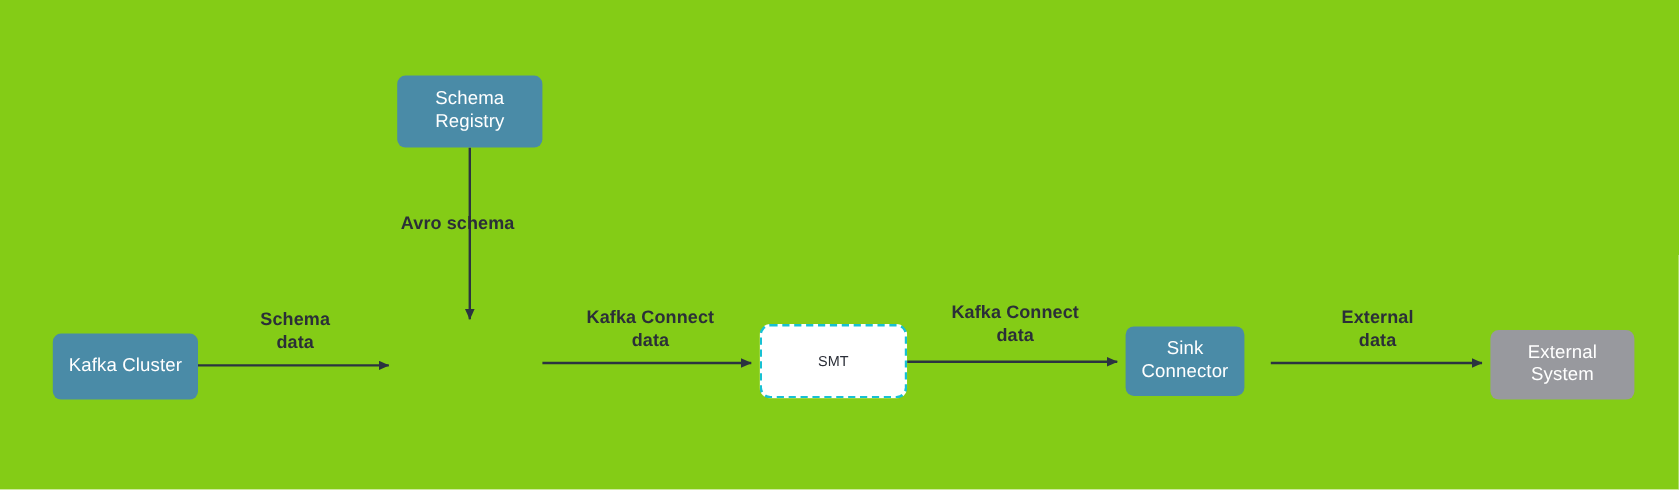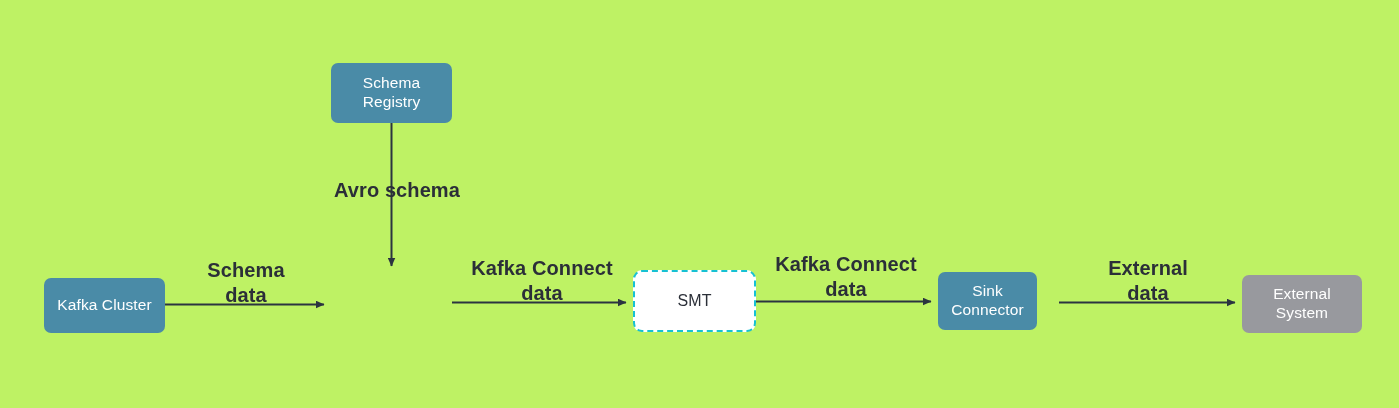--- a/index.html
+++ b/index.html
@@ -7,21 +7,21 @@
     padding: 0;
     background: #ffffff;
   }
   body {
     font-family: "Liberation Sans", sans-serif;
   }
   #canvas {
     position: relative;
     width: 1399px;
     height: 408px;
-    background: #bef264;
+    background: #84cc16;
     overflow: hidden;
   }
   .node {
     position: absolute;
     box-sizing: border-box;
     display: flex;
     align-items: center;
     justify-content: center;
     text-align: center;
     border-radius: 7px;
@@ -31,27 +31,27 @@
   }
   .node-filled {
     color: #ffffff;
     font-size: 15.5px;
     font-weight: 400;
   }
   .node-dashed {
     background: #ffffff;
     border: 2.5px dashed #17c1d3;
     color: #2b2f38;
-    font-size: 16px;
+    font-size: 12px;
     font-weight: 400;
     border-radius: 9px;
   }
   .edge-label {
     position: absolute;
-    font-size: 20px;
+    font-size: 15px;
     font-weight: 700;
     color: #2b2f38;
     text-align: center;
     white-space: pre-line;
     line-height: 1.25;
     letter-spacing: 0.1px;
   }
   .edge-label.left-align {
     text-align: left;
   }

